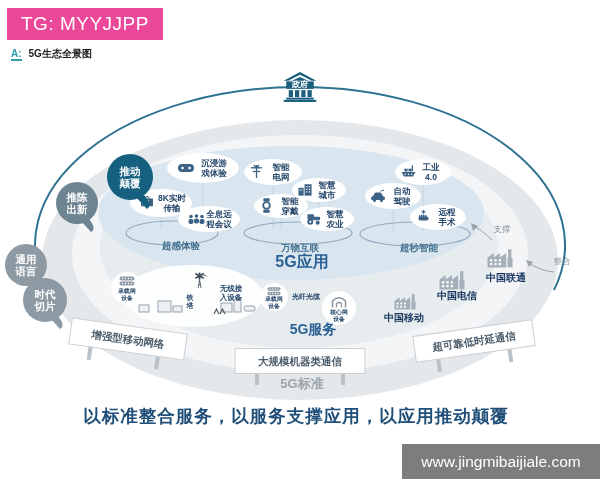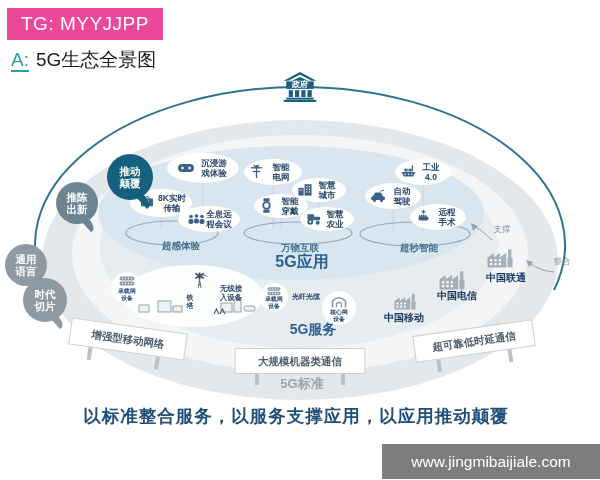--- a/index.html
+++ b/index.html
@@ -5,21 +5,21 @@
   html,body{margin:0;padding:0;}
   body{
     width:600px;height:480px;position:relative;overflow:hidden;
     background:#ffffff;font-family:"Liberation Sans",sans-serif;
   }
   .tagbox{
     position:absolute;left:7px;top:8px;background:#ec4899;color:#fff;
     font-size:19px;line-height:30px;padding:1px 14px;letter-spacing:0.5px;
   }
   .section{
-    position:absolute;left:11px;top:47px;font-size:19px;font-weight:normal;color:#1a1a1a;
+    position:absolute;left:11px;top:47px;font-size:10px;font-weight:bold;color:#1a1a1a;
   }
   .section .pfx{color:#2e9cab;border-bottom:2px solid #2e9cab;margin-right:7px;}
   svg.diagram{position:absolute;left:0;top:0;}
   svg text{font-family:"Liberation Sans",sans-serif;}
   .pt{font-size:8.5px;font-weight:bold;fill:#27486b;text-anchor:middle;}
   .dt{font-size:7px;font-weight:bold;fill:#27486b;text-anchor:middle;}
   .wt{font-size:7.5px;font-weight:bold;fill:#27486b;text-anchor:middle;}
   .ct{font-size:5.8px;font-weight:bold;fill:#27486b;text-anchor:middle;}
   .gl{font-size:9.5px;font-weight:bold;fill:#44718f;text-anchor:middle;}
   .l1{font-size:16px;font-weight:bold;fill:#2a6094;text-anchor:middle;}
@@ -31,21 +31,21 @@
   .kt{font-size:8.5px;fill:#8a949c;text-anchor:middle;}
   .gt{font-size:8px;font-weight:bold;fill:#ffffff;text-anchor:middle;}
   .picto{color:#3c6386;}
   .pictogray{color:#a6b0ba;}
   .pictodark{color:#3c4a56;}
   .tagline{
     position:absolute;left:0;right:8px;top:404px;text-align:center;
     font-size:17.5px;font-weight:bold;color:#1f4e79;letter-spacing:1px;
   }
   .watermark{
-    position:absolute;right:0;top:444px;width:218px;height:35px;background:#7d7d7d;
+    position:absolute;right:0;top:444px;width:198px;height:35px;background:#7d7d7d;
     color:#fff;font-size:15.5px;display:flex;align-items:center;justify-content:center;
   }
 </style>
 </head>
 <body>
 
 <svg class="diagram" width="600" height="480" viewBox="0 0 600 480" xmlns="http://www.w3.org/2000/svg">
   <defs>
     <symbol id="ic-gamepad" viewBox="0 0 16 12">
         <rect x="0" y="2" width="16" height="8" rx="4" fill="currentColor"></rect>

